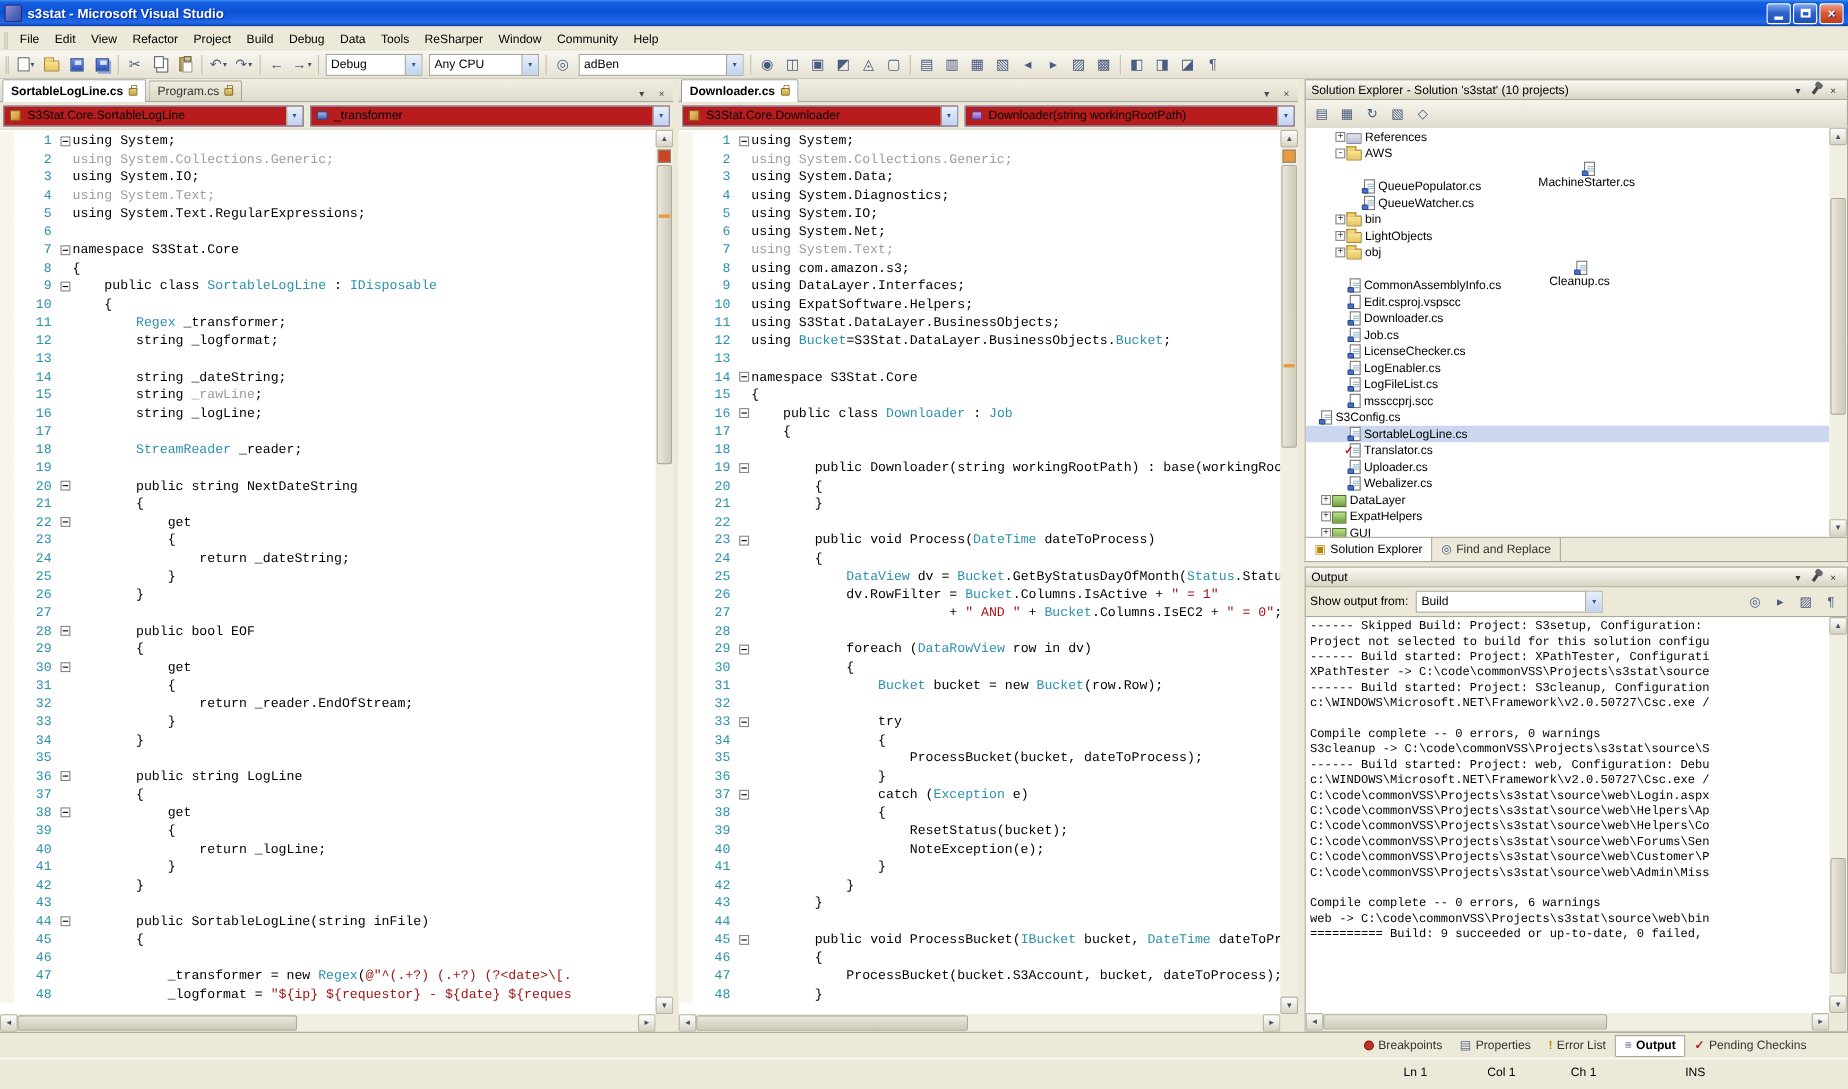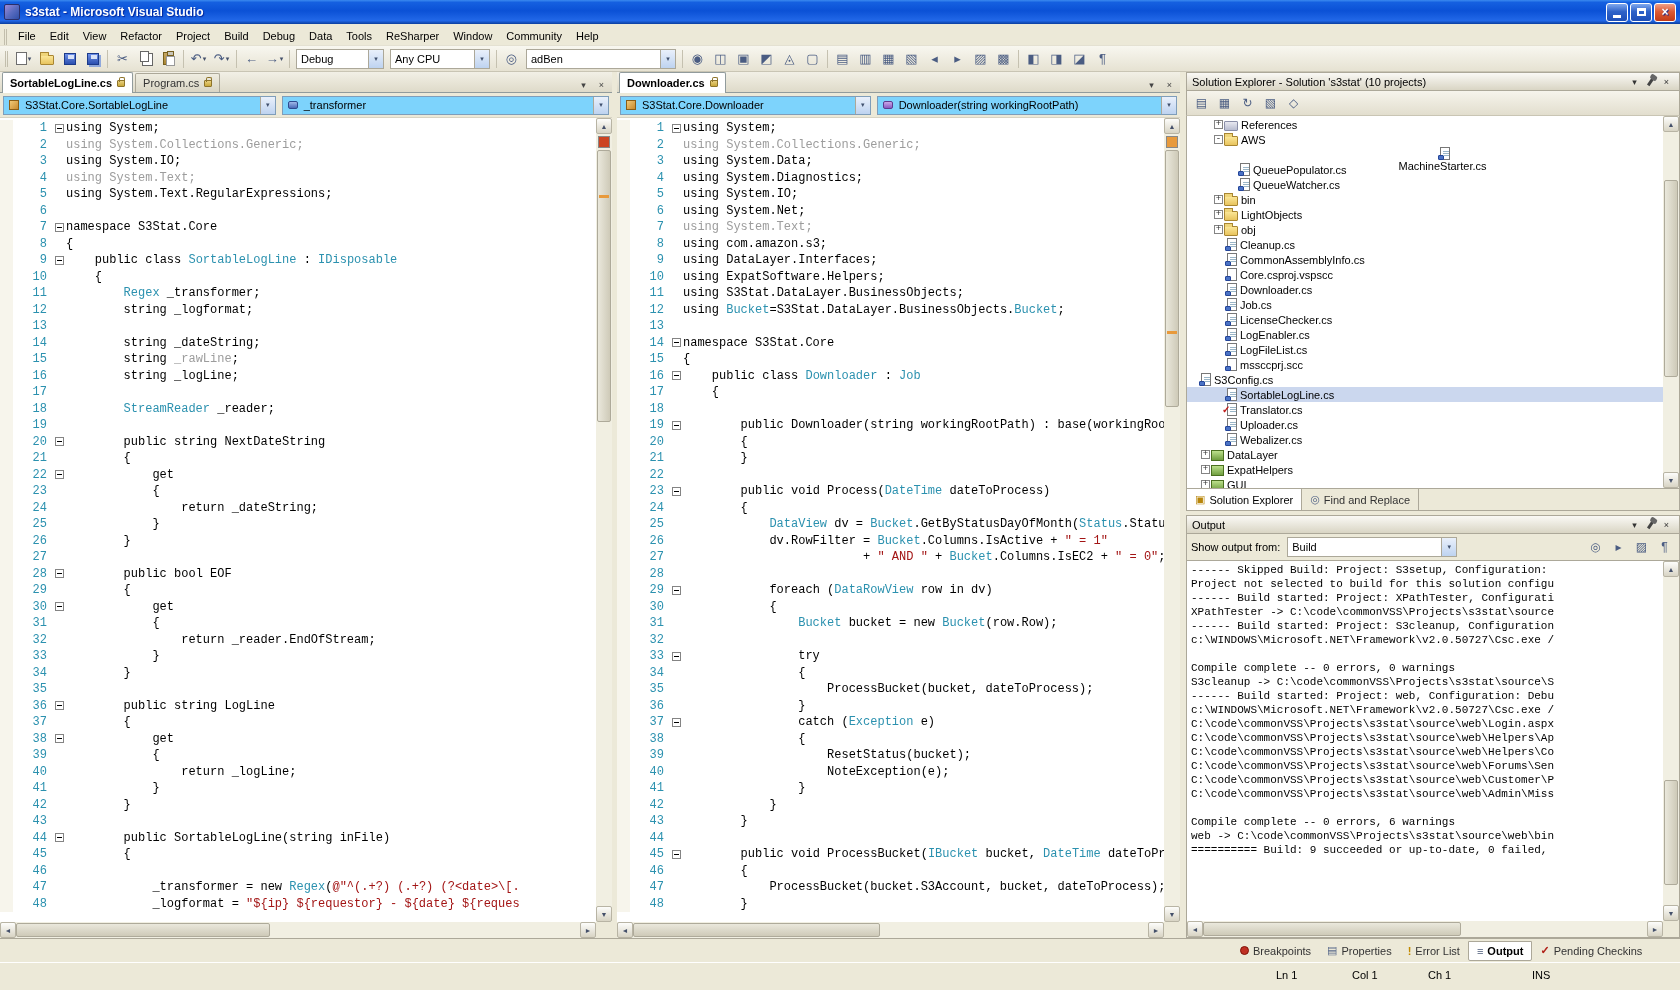--- a/index.html
+++ b/index.html
@@ -66,21 +66,21 @@
   .tabstrip{position:absolute;top:0;left:0;right:0;height:21px;background:linear-gradient(#F2F0E6,#DEDAC9);
     border-bottom:1px solid #919B9C;display:flex;align-items:flex-end}
   .etab{height:19px;display:flex;align-items:center;padding:0 7px;font-size:11px;border:1px solid #ACA899;border-bottom:none;
     background:linear-gradient(#EFEDE1,#D9D5C4);margin-left:2px;border-radius:2px 2px 0 0;color:#333;white-space:nowrap}
   .etab.active{background:#fff;border-color:#919B9C;height:21px;margin-bottom:-1px;font-weight:bold;color:#000}
   .strip-btns{margin-left:auto;display:flex;align-items:center;padding:0 3px;gap:3px}
   .sbtn{width:15px;height:15px;display:flex;align-items:center;justify-content:center;font-size:9px;color:#444}
 
   .navbar{position:absolute;top:21px;left:0;right:0;height:25px;background:#ECE9D8;display:flex;align-items:center;
     padding:0 3px;gap:6px;border-bottom:1px solid #D8D4C4}
-  .nav-combo{height:19px;background:#7dd3fc;border:1px solid #7F9DB9;display:flex;align-items:center;padding-left:3px;font-size:11px}
+  .nav-combo{height:19px;background:#b91c1c;border:1px solid #7F9DB9;display:flex;align-items:center;padding-left:3px;font-size:11px}
   .nav-type{width:45%}
   .nav-member{flex:1}
   .combo-text{flex:1;padding:0 4px;white-space:nowrap;overflow:hidden}
 
   .editor{position:absolute;top:46px;left:0;right:0;bottom:16px;background:#fff;overflow:hidden}
   .code-lines{position:absolute;top:2px;left:0;right:16px;bottom:0;overflow:hidden;
     font-family:"Liberation Mono","DejaVu Sans Mono",monospace;font-size:12px;line-height:16.5px}
   .cl{display:flex;height:16.5px}
   .cl::before{content:"";width:13px;flex:none;background:#F7F5EC}
   .ln{width:40px;flex:none;text-align:right;padding-right:6px;color:#2B91AF}
@@ -971,40 +971,40 @@
               <span class="ti ti-folder"></span>
               <span class="tlabel">LightObjects</span>
             </div>
             <div class="trow" style="padding-left: 26px;">
               <span class="expander">
                 <span class="expbox">+</span>
               </span>
               <span class="ti ti-folder"></span>
               <span class="tlabel">obj</span>
             </div>
-            <div class="trow" style="padding-left: 26px;">
+            <div class="trow" style="padding-left: 26px; flex-direction: column;">
               <span class="expander"></span>
               <span class="ti ti-csfile">
                 <span class="tlock"></span>
               </span>
               <span class="tlabel">Cleanup.cs</span>
             </div>
             <div class="trow" style="padding-left: 26px;">
               <span class="expander"></span>
               <span class="ti ti-csfile">
                 <span class="tlock"></span>
               </span>
               <span class="tlabel">CommonAssemblyInfo.cs</span>
             </div>
             <div class="trow" style="padding-left: 26px;">
               <span class="expander"></span>
               <span class="ti ti-file">
                 <span class="tlock"></span>
               </span>
-              <span class="tlabel">Core.csproj.vspscc</span>
+              <span class="tlabel">Edit.csproj.vspscc</span>
             </div>
             <div class="trow" style="padding-left: 26px;">
               <span class="expander"></span>
               <span class="ti ti-csfile">
                 <span class="tlock"></span>
               </span>
               <span class="tlabel">Downloader.cs</span>
             </div>
             <div class="trow" style="padding-left: 26px;">
               <span class="expander"></span>

